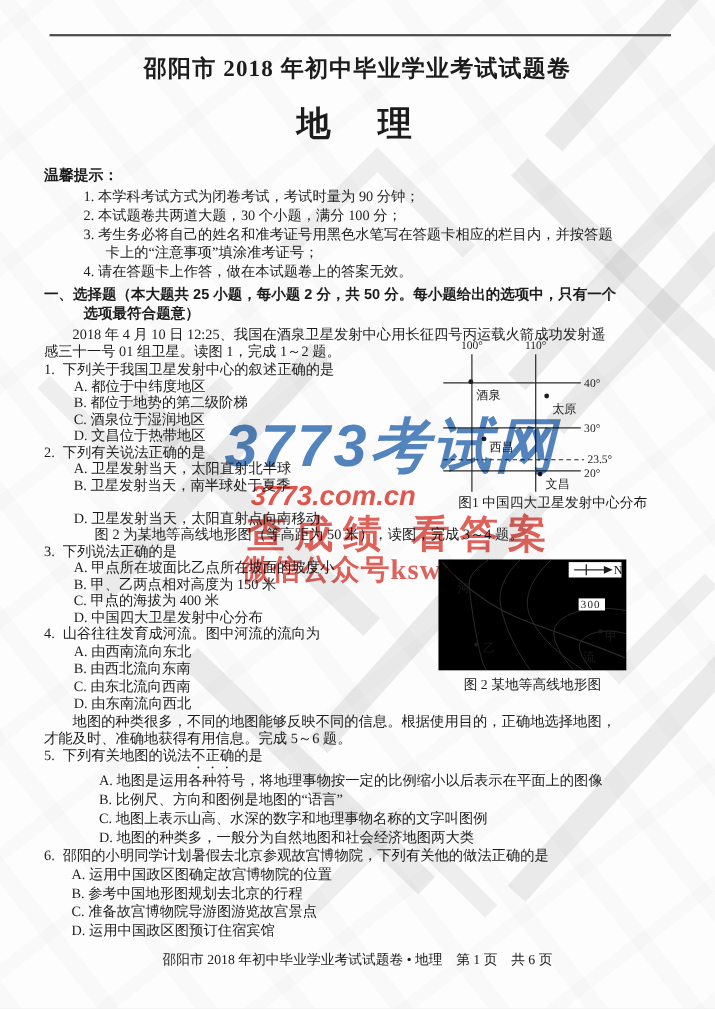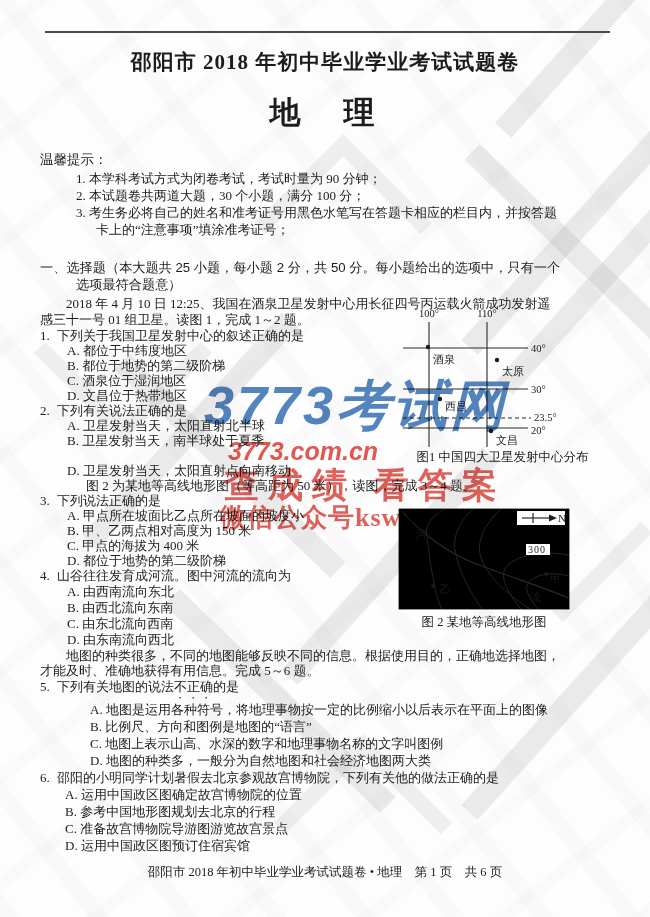--- a/index.html
+++ b/index.html
@@ -1,20 +1,20 @@
 <!DOCTYPE html>
 <html><head>
 <meta charset="utf-8">
 <style>
   html,body{margin:0;padding:0;background:#e9e9e9;}
   .page{position:relative;width:650px;height:917px;background:#fdfdfd;overflow:hidden;
         font-family:"Liberation Serif",serif;color:#1c1c1c;}
   .txt-layer{position:absolute;inset:0;z-index:2;}
   .ln{position:absolute;font-size:13px;line-height:15px;white-space:nowrap;}
-  .bold{font-weight:normal;font-family:"Liberation Sans",sans-serif;}
+  .bold{font-weight:bold;font-family:"Liberation Sans",sans-serif;}
   .rule{position:absolute;left:45px;top:31px;width:565px;height:2px;background:#4a4a4a;}
   .title{position:absolute;top:48px;left:0;width:100%;text-align:center;
          font-size:21px;font-weight:bold;letter-spacing:1px;}
   .subject{position:absolute;top:92px;left:0;width:100%;text-align:center;
            font-size:31px;font-weight:bold;letter-spacing:6px;}
   .qnum{display:inline-block;min-width:17px;}
   .emph{-webkit-text-emphasis:dot #1c1c1c;text-emphasis:dot #1c1c1c;
         -webkit-text-emphasis-position:under;text-emphasis-position:under right;}
   .footer{position:absolute;top:864px;left:0;width:100%;text-align:center;font-size:12.5px;}
   .figcap{position:absolute;font-size:12.5px;text-align:center;z-index:2;}
@@ -66,20 +66,21 @@
 
     <div class="rule"></div>
     <div class="title">邵阳市 2018 年初中毕业学业考试试题卷</div>
     <div class="subject">地　理</div>
 
     <div class="ln bold" style="left:40px;top:152px;font-size:13.5px;">温馨提示：</div>
     <div class="ln" style="left:76px;top:171px;">1. 本学科考试方式为闭卷考试，考试时量为 90 分钟；</div>
     <div class="ln" style="left:76px;top:188px;">2. 本试题卷共两道大题，30 个小题，满分 100 分；</div>
     <div class="ln" style="left:76px;top:205px;">3. 考生务必将自己的姓名和准考证号用黑色水笔写在答题卡相应的栏目内，并按答题</div>
     <div class="ln" style="left:96px;top:222px;">卡上的“注意事项”填涂准考证号；</div>
+    <div class="ln" style="left:76px;top:239px;">4. 请在答题卡上作答，做在本试题卷上的答案无效。</div>
 
     <div class="ln bold" style="left:40px;top:260px;font-size:13.2px;">一、选择题（本大题共 25 小题，每小题 2 分，共 50 分。每小题给出的选项中，只有一个</div>
     <div class="ln bold" style="left:76px;top:277px;font-size:13.2px;">选项最符合题意）</div>
 
     <div class="ln" style="left:66px;top:296px;">2018 年 4 月 10 日 12:25、我国在酒泉卫星发射中心用长征四号丙运载火箭成功发射遥</div>
     <div class="ln" style="left:40px;top:312px;">感三十一号 01 组卫星。读图 1，完成 1～2 题。</div>
 
     <div class="ln" style="left:40px;top:328px;">
       <span class="qnum">1.</span><span>下列关于我国卫星发射中心的叙述正确的是</span></div>
     <div class="ln" style="left:67px;top:343px;">A. 都位于中纬度地区</div>
@@ -93,21 +94,21 @@
     <div class="ln" style="left:67px;top:433px;">B. 卫星发射当天，南半球处于夏季</div>
     <div class="ln" style="left:67px;top:463px;">D. 卫星发射当天，太阳直射点向南移动</div>
 
     <div class="ln" style="left:58px;top:478px;margin-left:28px;">图 2 为某地等高线地形图（等高距为 50 米），读图，完成 3～4 题。</div>
 
     <div class="ln" style="left:40px;top:493px;">
       <span class="qnum">3.</span><span>下列说法正确的是</span></div>
     <div class="ln" style="left:67px;top:508px;">A. 甲点所在坡面比乙点所在坡面的坡度小</div>
     <div class="ln" style="left:67px;top:523px;">B. 甲、乙两点相对高度为 150 米</div>
     <div class="ln" style="left:67px;top:538px;">C. 甲点的海拔为 400 米</div>
-    <div class="ln" style="left:67px;top:553px;">D. 都位于地势的第二级阶梯</div>
+    <div class="ln" style="left:67px;top:553px;">D. 中国四大卫星发射中心分布</div>
 
     <div class="ln" style="left:40px;top:568px;">
       <span class="qnum">4.</span><span>山谷往往发育成河流。图中河流的流向为</span></div>
     <div class="ln" style="left:67px;top:584px;">A. 由西南流向东北</div>
     <div class="ln" style="left:67px;top:600px;text-align:right;">B. 由西北流向东南</div>
     <div class="ln" style="left:67px;top:616px;">C. 由东北流向西南</div>
     <div class="ln" style="left:67px;top:632px;">D. 由东南流向西北</div>
 
     <div class="ln" style="left:66px;top:648px;">地图的种类很多，不同的地图能够反映不同的信息。根据使用目的，正确地选择地图，</div>
     <div class="ln" style="left:40px;top:663px;">才能及时、准确地获得有用信息。完成 5～6 题。</div>

